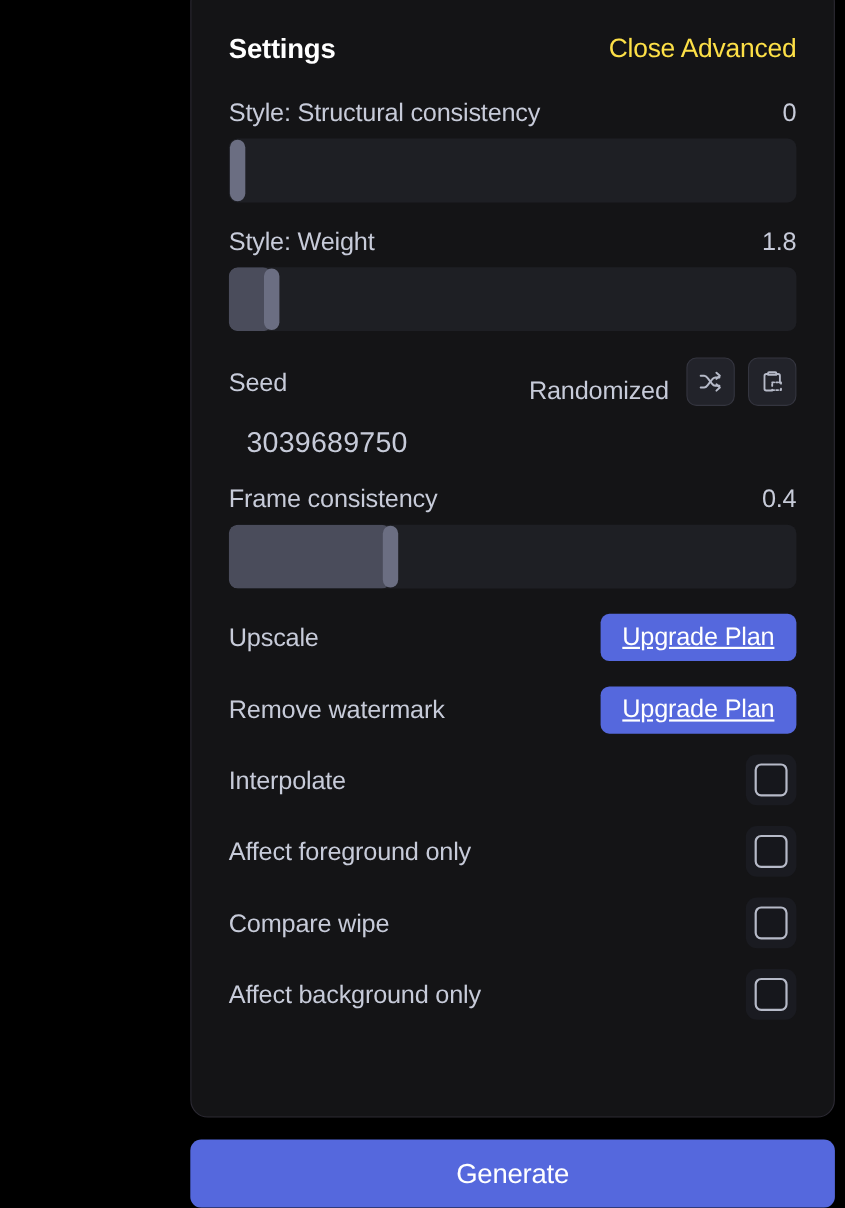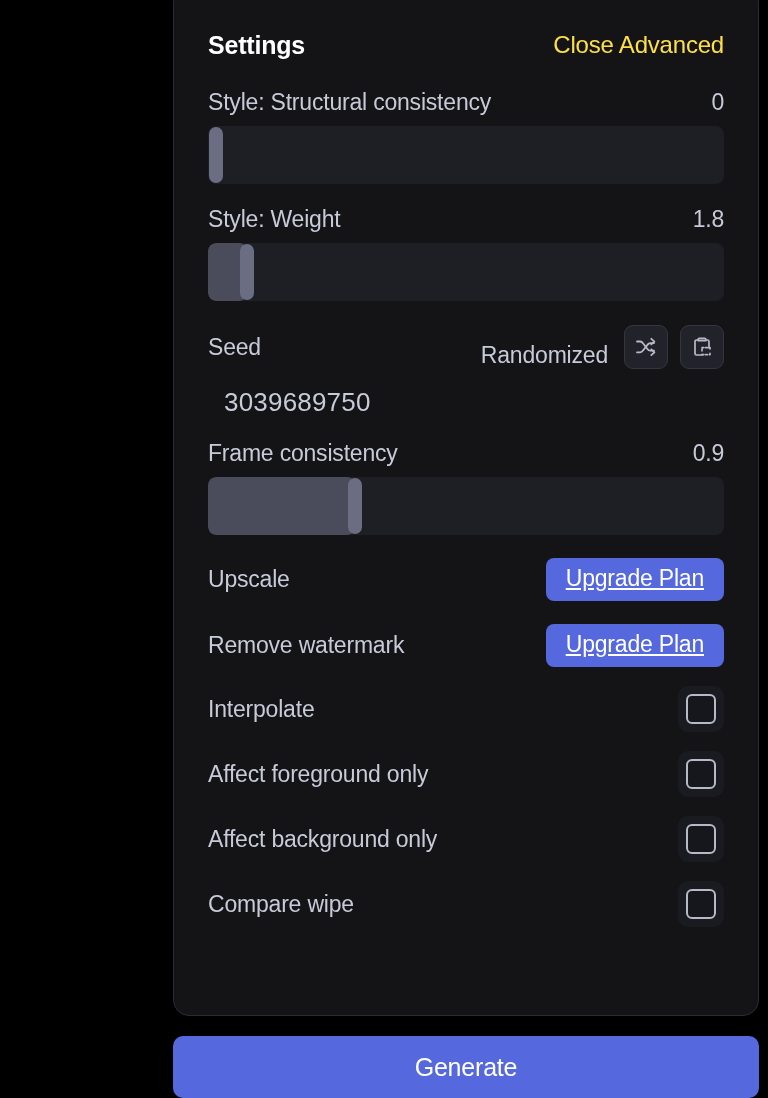--- a/index.html
+++ b/index.html
@@ -274,21 +274,21 @@
           </span>
         </span>
       </span>
     </div>
 
     <div class="seed-value">3039689750</div>
 
     <div class="slider-group">
       <div class="slider-head">
         <span class="slider-label">Frame consistency</span>
-        <span class="slider-value">0.9</span>
+        <span class="slider-value">0.4</span>
       </div>
       <div class="slider-track">
         <div class="slider-fill" style="width: 28.5%;"></div>
         <div class="slider-thumb" style="left: calc(28.5% - 7px);"></div>
       </div>
     </div>
 
     <div class="row upgrade-row">
       <span class="upgrade-label">Upscale</span>
       <button class="upgrade-btn">Upgrade Plan</button>
@@ -307,32 +307,32 @@
     </div>
 
     <div class="row check-row">
       <span class="check-label">Affect foreground only</span>
       <span class="check-wrap">
         <span class="checkbox"></span>
       </span>
     </div>
 
     <div class="row check-row">
+      <span class="check-label">Compare wipe</span>
+      <span class="check-wrap">
+        <span class="checkbox"></span>
+      </span>
+    </div>
+
+    <div class="row check-row">
       <span class="check-label">Affect background only</span>
       <span class="check-wrap">
         <span class="checkbox"></span>
       </span>
     </div>
 
-    <div class="row check-row">
-      <span class="check-label">Compare wipe</span>
-      <span class="check-wrap">
-        <span class="checkbox"></span>
-      </span>
-    </div>
-
   </div>
 
   <div class="generate-wrap">
     <button class="generate-btn">Generate</button>
   </div>
 
 </div>
 
 </body></html>

